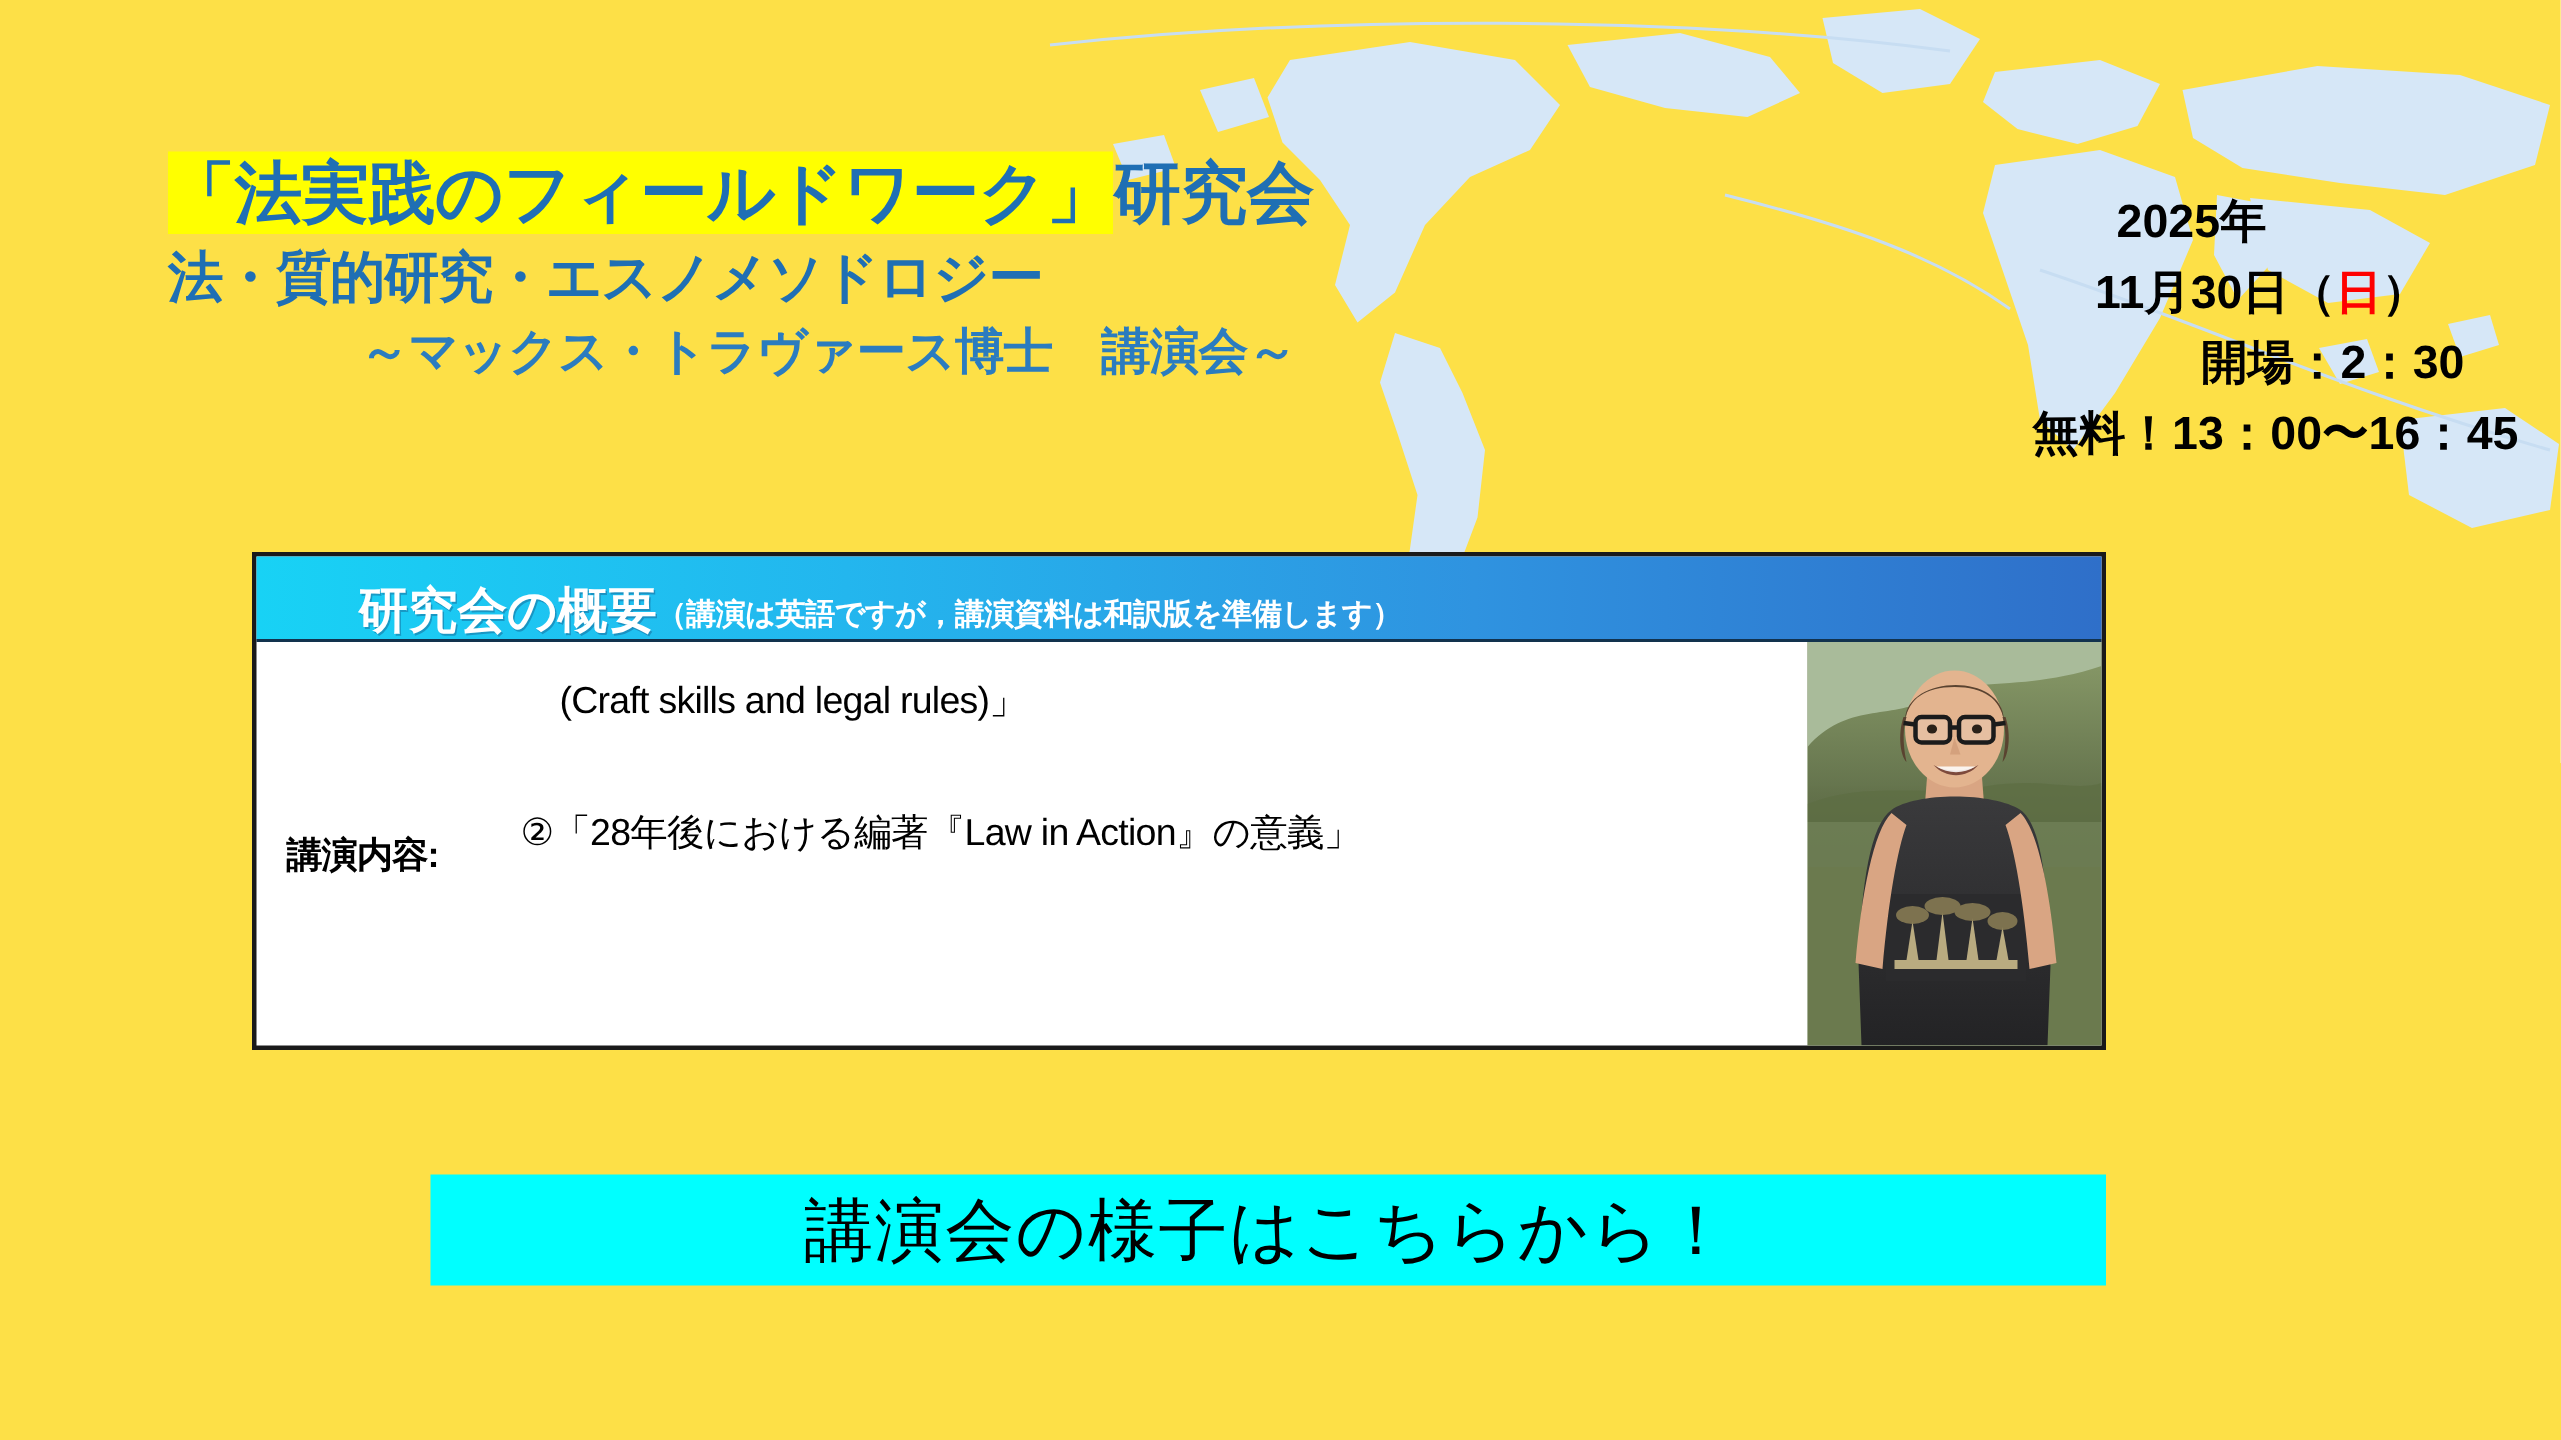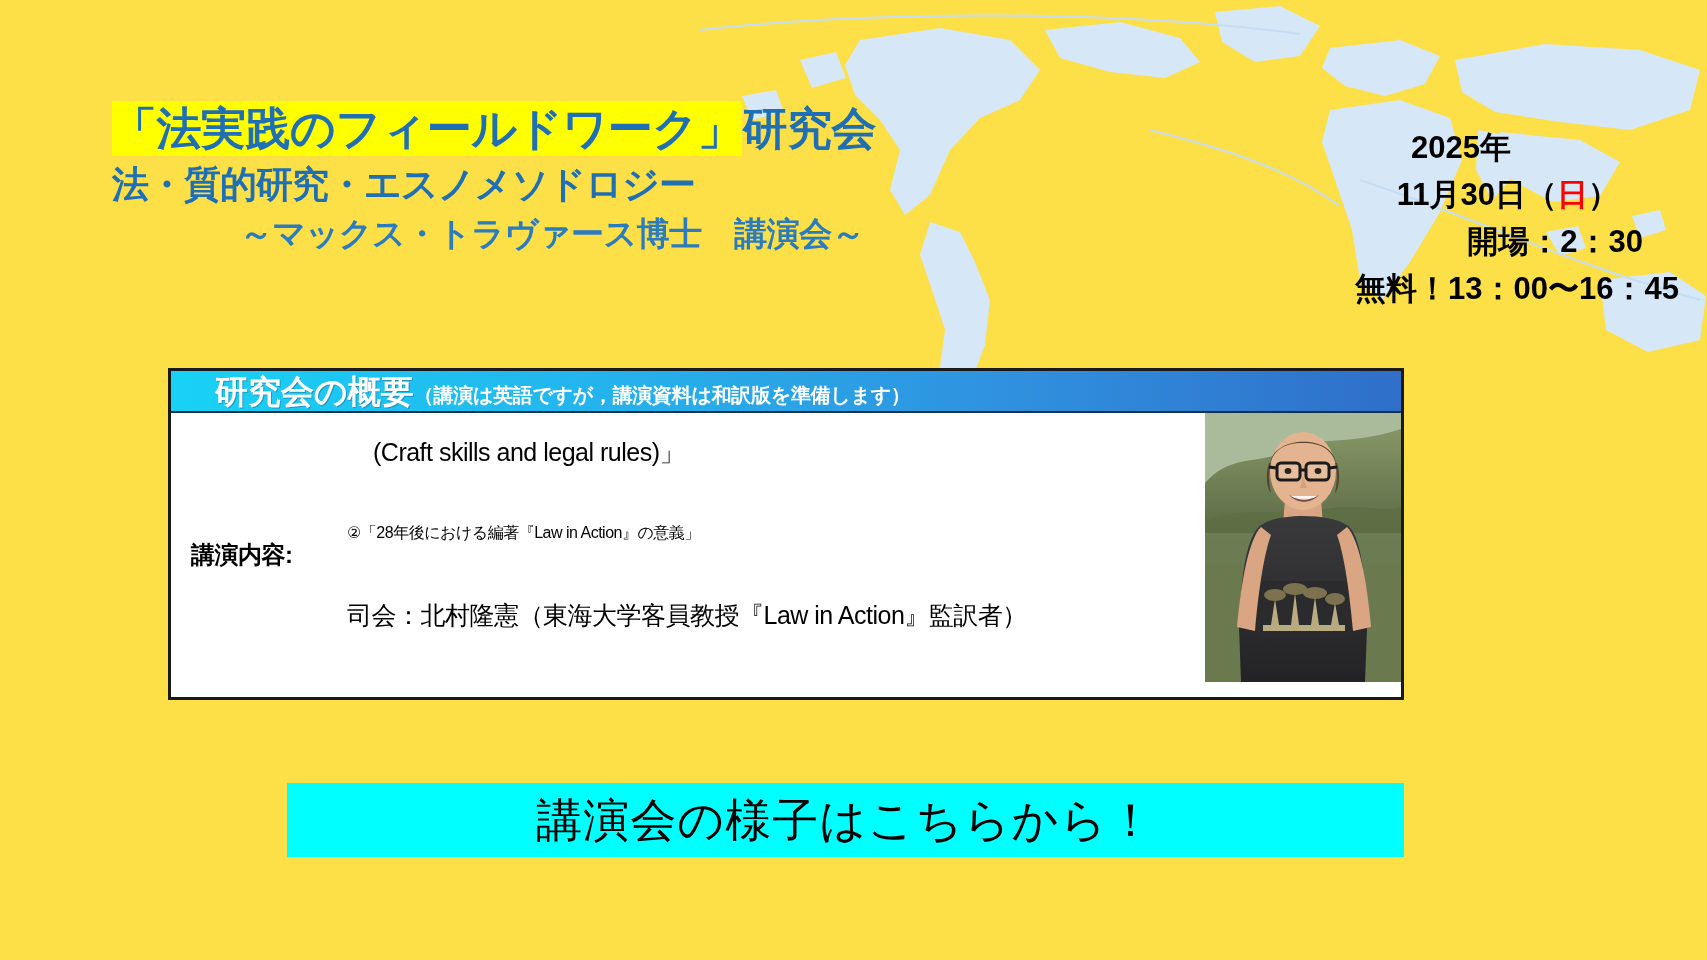--- a/index.html
+++ b/index.html
@@ -112,27 +112,27 @@
     position: absolute;
     left: 168px;
     top: 368px;
     width: 1236px;
     height: 332px;
     border: 3px solid #1a1a1a;
     background: #ffffff;
     box-sizing: border-box;
   }
   #box-header {
-    height: 42px;
+    height: 57px;
     background: linear-gradient(to right, #18d2f5 0%, #23b6ee 32%, #2f93e0 66%, #2f6fc9 100%);
     border-bottom: 2px solid #12324e;
     display: flex;
     align-items: flex-end;
     box-sizing: border-box;
-    padding-left: 44px;
+    padding-left: 68px;
     padding-bottom: 3px;
     overflow: hidden;
   }
   #box-header-title {
     font-size: 33px;
     font-weight: bold;
     color: #ffffff;
     letter-spacing: 0px;
     line-height: 1;
     text-shadow: 1px 1px 0 rgba(20,60,110,.35);
@@ -179,21 +179,21 @@
     white-space: nowrap;
   }
   .item-1 .sub {
     display: block;
     padding-left: 26px;
   }
   .item-2 {
     position: absolute;
     left: 176px;
     top: 110px;
-    font-size: 16px;
+    font-size: 25px;
     color: #000000;
     letter-spacing: -0.5px;
     white-space: nowrap;
   }
   .item-mc {
     position: absolute;
     left: 176px;
     top: 186px;
     font-size: 25px;
     color: #000000;
@@ -301,21 +301,20 @@
       <div id="box-text-col">
 
         <div class="item-1">
           <span class="sub">(Craft skills and legal rules)」</span>
         </div>
 
         <div id="lecture-label">講演内容:</div>
 
         <div class="item-2">②「28年後における編著『Law in Action』の意義」</div>
 
-        <div class="item-mc">司会：北村隆憲（東海大学客員教授『Law in Action』監訳者）</div>
 
       </div>
 
       <div id="speaker-photo">
         <svg width="196" height="269" viewBox="0 0 196 269" xmlns="http://www.w3.org/2000/svg">
           <defs>
             <linearGradient id="skyg" x1="0" y1="0" x2="0" y2="1">
               <stop offset="0%" stop-color="#b7c7a8"></stop>
               <stop offset="100%" stop-color="#8c9c72"></stop>
             </linearGradient>

